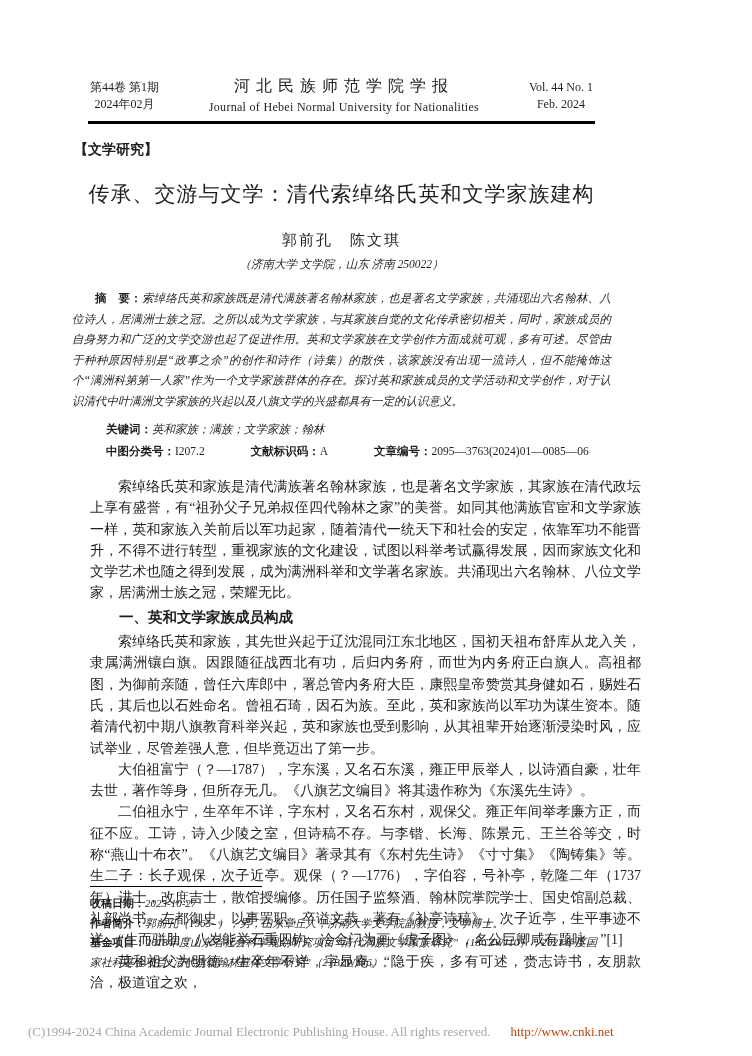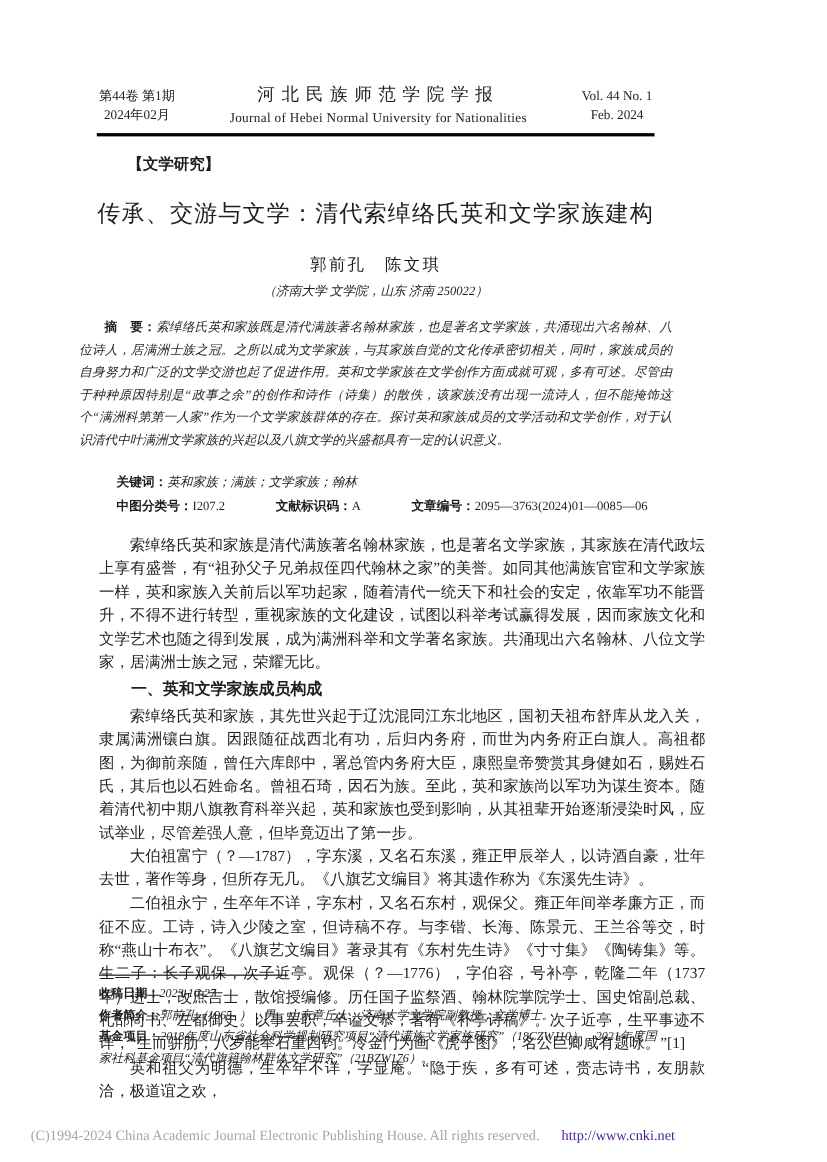--- a/index.html
+++ b/index.html
@@ -17,38 +17,38 @@
     padding:76px 90px 0 90px;
   }
   .hdr-side { font-size:12px; line-height:17px; text-align:center; white-space:nowrap; }
   .hdr-center { flex:1; text-align:center; }
   .journal-cn { font-size:16px; letter-spacing:6px; font-weight:500; }
   .journal-en { font-size:12px; margin-top:3px; letter-spacing:0.3px; }
   .header-rule { height:3px; background:#000; margin:6px 88px 0 88px; }
 
   
   .column-label {
-    margin:17px 90px 0 116px; font-size:14px; font-weight:700;
+    margin:17px 90px 0 74px; font-size:14px; font-weight:700;
     font-family:Liberation Sans, sans-serif;
   }
   .paper-title {
     margin-top:21px; text-align:center; font-size:21px; font-weight:400;
     font-family:"Liberation Sans","DejaVu Sans",sans-serif; letter-spacing:1px;
   }
   .authors { margin-top:23px; text-align:center; font-size:15px; letter-spacing:2px; }
   .affiliation { margin-top:7px; text-align:center; font-size:11.5px; font-style:italic; }
 
   
   .front-matter { margin:16px 72px 0 72px; font-size:11.5px; line-height:20.5px; }
   .abstract { text-align:justify; text-indent:2em; font-style:italic; }
   .fm-label {
     font-weight:700; font-style:normal;
     font-family:"Liberation Sans","DejaVu Sans",sans-serif;
   }
-  .keywords { padding-left:34px; font-style:italic; margin-top:18px; }
+  .keywords { padding-left:34px; font-style:italic; margin-top:8px; }
   .meta-row { padding-left:34px; margin-top:1px; display:flex; }
   .meta-item { white-space:nowrap; }
   .meta-item + .meta-item { margin-left:46px; }
   .doi-line {
     padding-left:34px; margin-top:1px; font-weight:700; font-size:11px;
     font-family:"Liberation Sans","DejaVu Sans",sans-serif; letter-spacing:0.2px;
   }
 
   
   .body-text { margin:15px 42px 0 90px; font-size:14px; line-height:21.3px; text-align:justify; }
@@ -65,21 +65,21 @@
   .fn-label {
     font-weight:700; font-style:normal;
     font-family:"Liberation Sans","DejaVu Sans",sans-serif;
   }
 
   
   .page-footer {
     position:absolute; left:28px; top:1024px; font-size:13px; color:#a6a6a6;
     white-space:nowrap; font-family:"Liberation Serif","DejaVu Serif",serif;
   }
-  .footer-url { margin-left:20px; color:#4c1d95; text-decoration:none;font-family:Liberation Serif, serif; }
+  .footer-url { margin-left:20px; color:#c2410c; text-decoration:none;font-family:Liberation Serif, serif; }
 </style>
 </head>
 <body>
 
 <div class="page">
 
   <div class="journal-header">
     <div class="hdr-side">
       <div>第44卷 第1期</div>
       <div>2024年02月</div>

